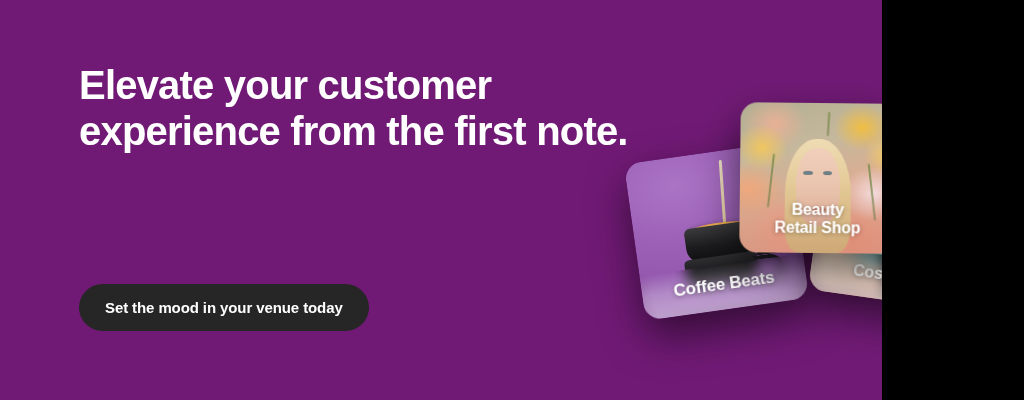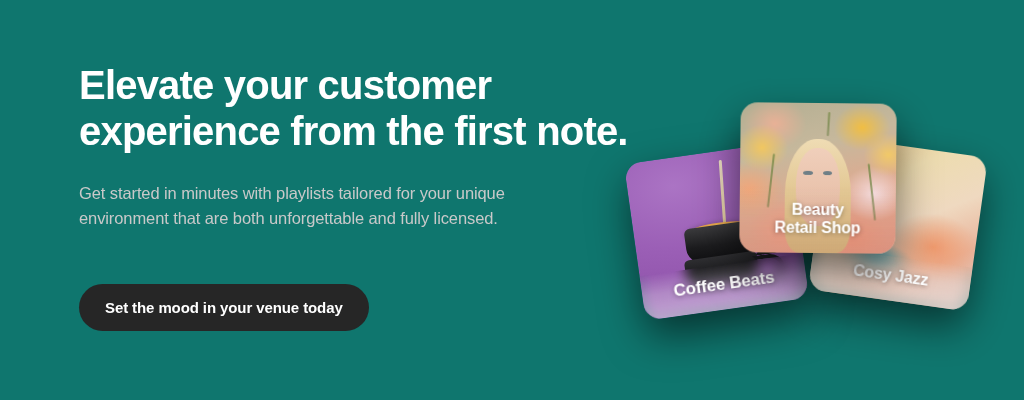--- a/index.html
+++ b/index.html
@@ -8,23 +8,23 @@
     background: #000;
   }
   body {
     width: 1024px;
     height: 400px;
     overflow: hidden;
     font-family: "Liberation Sans", sans-serif;
   }
   .hero {
     position: relative;
-    width: 1024px;
+    width: 882px;
     height: 400px;
-    background: #0f766e;
+    background: #701a75;
     overflow: hidden;
   }
 
   
   .copy {
     position: absolute;
     left: 79px;
     top: 62px;
     width: 560px;
   }
@@ -274,22 +274,20 @@
   }
 </style>
 </head>
 <body>
 
 <div class="hero">
 
   <div class="copy">
     <h1 class="headline">Elevate your customer
 experience from the first note.</h1>
-    <p class="subcopy">Get started in minutes with playlists tailored for your unique
-environment that are both unforgettable and fully licensed.</p>
   </div>
 
   <button class="cta">Set the mood in your venue today</button>
 
   <div class="cards">
 
     <div class="card card-coffee">
       <div class="card-art">
         <div class="coffee-scene">
           <div class="coffee-pour"></div>

